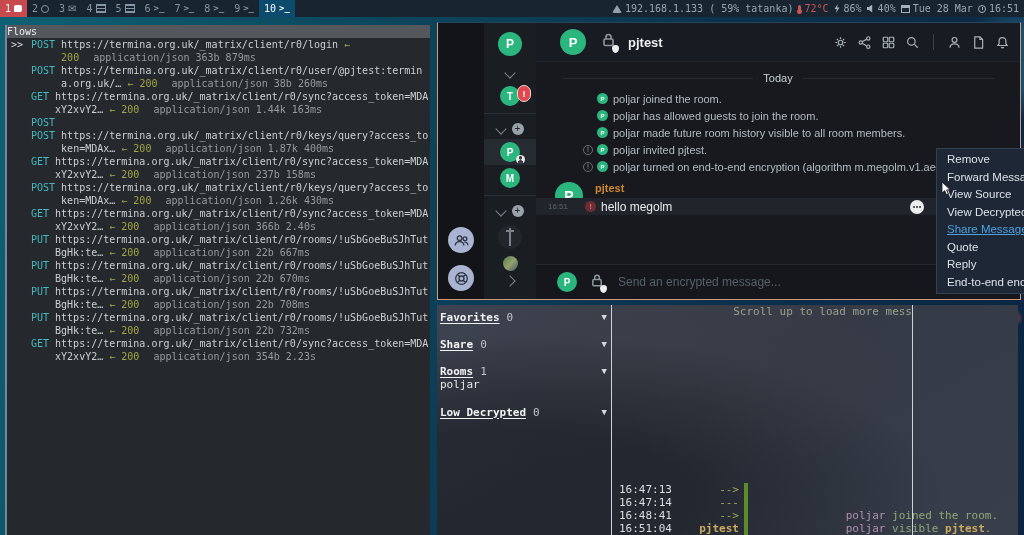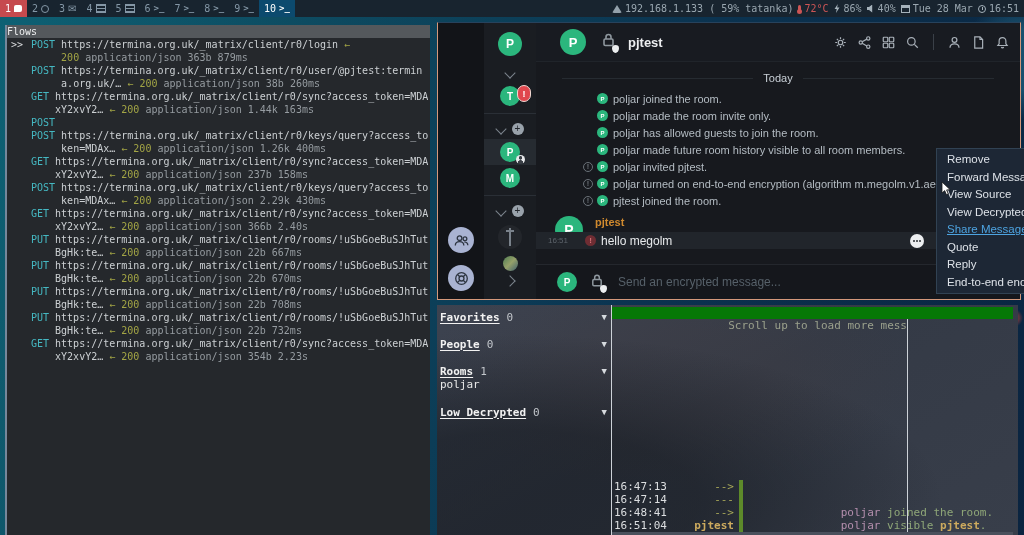--- a/index.html
+++ b/index.html
@@ -43,21 +43,21 @@
   .mitm{position:absolute;left:5px;top:25px;width:425px;height:510px;background:#25282c;
     border-left:2px solid #75879b;box-sizing:border-box;overflow:hidden;
     font-family:"DejaVu Sans Mono",monospace;font-size:10px;line-height:13px}
   .mitm-title{height:13px;background:#54585c;color:#eef0f1;}
   .flow-row{display:flex}
   .mk{flex:none;width:24px;padding-left:4px;color:#dadcde;white-space:pre;box-sizing:border-box}
   .me{flex:none;color:#45b8c2;margin-right:6px;white-space:pre}
   .bd{flex:1;min-width:0}
   .furl{color:#ccd0d3;word-break:break-all}
   .fresp .st{color:#a3a545}
-  .fresp .mt{color:#969ca1;margin-left:6px}
+  .fresp .mt{color:#969ca1;margin-left:14px}
   
   .chat-win{position:absolute;left:437px;top:22px;width:584px;height:278px;box-sizing:border-box;
     border:1px solid #d4987b;border-top-color:#27425c;background:#17191e;display:flex;font-family:"Liberation Sans",sans-serif}
   .rail{flex:none;width:46px;background:#121418;display:flex;flex-direction:column;align-items:center;justify-content:flex-end;gap:12px;padding-bottom:8px}
   .rail-btn{width:26px;height:26px;border-radius:50%;background:#a9b3d2;display:flex;align-items:center;justify-content:center}
   .rail-btn svg{stroke:#2e3642;fill:none;stroke-width:1.7}
   .comm{flex:none;width:52px;background:#1a1d22;display:flex;flex-direction:column;align-items:center;overflow:hidden}
   .avatar{border-radius:50%;background:#2bb67d;color:#fff;display:flex;align-items:center;justify-content:center;font-weight:bold}
   .av24{width:24px;height:24px;font-size:12px}
   .av20{width:20px;height:20px;font-size:10px}
@@ -131,21 +131,21 @@
       radial-gradient(ellipse at 40% 30%, rgba(70,62,66,.25) 0 20%, transparent 50%),
       linear-gradient(150deg,#3d4350,#343a46 45%,#383e4a)}
   .tside{flex:none;width:175px;padding:5px 4px 0 3px;box-sizing:border-box;border-right:1px solid #cdd2d8}
   .tsec{margin-bottom:13px}
   .tsec-head{display:flex;align-items:center;height:14px}
   .tsec-name{color:#f2f2f2;font-weight:bold;text-decoration:underline;text-underline-offset:2px}
   .tsec-count{color:#c2c6cb;margin-left:7px}
   .tsec-arrow{margin-left:auto;color:#d6dade;font-size:9px}
   .tsec-arrow::before{content:"▼"}
   .troom{height:14px;color:#e8e8e8}
-  .tchat{flex:1;display:flex;flex-direction:column;min-width:0}
+  .tchat{flex:1;display:flex;flex-direction:row;min-width:0}
   .tgreen{flex:none;height:12px;background:#067806;margin:2px 5px 0 0}
   .tbody{flex:1;display:flex;min-height:0}
   .tmsgcol{flex:none;width:296px;border-right:1px solid #cdd2d8;display:flex;flex-direction:column;box-sizing:border-box}
   .tnotice{text-align:right;color:#9aa08c;height:13px;line-height:13px}
   .tlog{margin-top:auto}
   .tline{display:flex;height:13px;line-height:13px;white-space:pre}
   .ttime{flex:none;width:62px;color:#dcdee0;padding-left:2px}
   .ttag{flex:none;width:58px;text-align:right}
   .tbar{flex:none;width:4px;background:#5d8a2a;margin:0 5px}
   .purple{color:#b48ead}
@@ -279,21 +279,21 @@
         <span class="mk" data-name="flow-selected-marker"></span>
         <span class="me" data-name="flow-method">POST</span>
       </div>
 
       <div class="flow-row" data-name="flow-row">
         <span class="mk" data-name="flow-selected-marker"></span>
         <span class="me" data-name="flow-method">POST</span>
         <span class="bd">
           <span class="furl" data-name="flow-url">https://termina.org.uk/_matrix/client/r0/keys/query?access_token=MDAx…</span>
           <span class="fresp" data-name="flow-response">
-            <span class="st" data-name="flow-status-code">← 200</span><span class="mt" data-name="flow-meta">application/json 1.26k 400ms</span>
+            <span class="st" data-name="flow-status-code">← 200</span><span class="mt" data-name="flow-meta">application/json 1.87k 400ms</span>
           </span>
         </span>
       </div>
 
       <div class="flow-row" data-name="flow-row">
         <span class="mk" data-name="flow-selected-marker"></span>
         <span class="me" data-name="flow-method">GET</span>
         <span class="bd">
           <span class="furl" data-name="flow-url">https://termina.org.uk/_matrix/client/r0/sync?access_token=MDAxY2xvY2…</span>
           <span class="fresp" data-name="flow-response">
@@ -301,21 +301,21 @@
           </span>
         </span>
       </div>
 
       <div class="flow-row" data-name="flow-row">
         <span class="mk" data-name="flow-selected-marker"></span>
         <span class="me" data-name="flow-method">POST</span>
         <span class="bd">
           <span class="furl" data-name="flow-url">https://termina.org.uk/_matrix/client/r0/keys/query?access_token=MDAx…</span>
           <span class="fresp" data-name="flow-response">
-            <span class="st" data-name="flow-status-code">← 200</span><span class="mt" data-name="flow-meta">application/json 2.29k 430ms</span>
+            <span class="st" data-name="flow-status-code">← 200</span><span class="mt" data-name="flow-meta">application/json 1.26k 430ms</span>
           </span>
         </span>
       </div>
 
       <div class="flow-row" data-name="flow-row">
         <span class="mk" data-name="flow-selected-marker"></span>
         <span class="me" data-name="flow-method">GET</span>
         <span class="bd">
           <span class="furl" data-name="flow-url">https://termina.org.uk/_matrix/client/r0/sync?access_token=MDAxY2xvY2…</span>
           <span class="fresp" data-name="flow-response">
@@ -488,27 +488,20 @@
       <div data-name="system-message-list">
 
           <div class="sysrow" data-name="system-message">
             <span class="warnslot">
               <span class="warn-ic" data-name="warning-icon"></span>
             </span>
             <span class="mini-av" data-name="avatar">P</span>
             <span class="systext" data-name="system-message-text">poljar joined the room.</span>
           </div>
 
-          <div class="sysrow" data-name="system-message">
-            <span class="warnslot">
-              <span class="warn-ic" data-name="warning-icon"></span>
-            </span>
-            <span class="mini-av" data-name="avatar">P</span>
-            <span class="systext" data-name="system-message-text">poljar made the room invite only.</span>
-          </div>
 
           <div class="sysrow" data-name="system-message">
             <span class="warnslot">
               <span class="warn-ic" data-name="warning-icon"></span>
             </span>
             <span class="mini-av" data-name="avatar">P</span>
             <span class="systext" data-name="system-message-text">poljar has allowed guests to join the room.</span>
           </div>
 
           <div class="sysrow" data-name="system-message">
@@ -528,27 +521,20 @@
           </div>
 
           <div class="sysrow" data-name="system-message">
             <span class="warnslot">
               <span class="warn-ic warn" data-name="warning-icon"></span>
             </span>
             <span class="mini-av" data-name="avatar">P</span>
             <span class="systext" data-name="system-message-text">poljar turned on end-to-end encryption (algorithm m.megolm.v1.aes-sha2).</span>
           </div>
 
-          <div class="sysrow" data-name="system-message">
-            <span class="warnslot">
-              <span class="warn-ic warn" data-name="warning-icon"></span>
-            </span>
-            <span class="mini-av" data-name="avatar">P</span>
-            <span class="systext" data-name="system-message-text">pjtest joined the room.</span>
-          </div>
         </div>
       <div class="msg-group" data-name="message-group">
         <div class="avatar av28 group-av" data-name="sender-avatar">P</div>
         <div class="sender-name" data-name="sender-name">pjtest</div>
         <div class="msg-row" data-name="message-row">
           <span class="msg-time" data-name="message-timestamp">16:51</span>
           <span class="err-ic" data-name="send-error-icon"></span>
           <span class="msg-text" data-name="message-text">hello megolm</span>
           <span class="more-btn" data-name="message-options-button">
               <i></i>
@@ -622,21 +608,21 @@
           <span class="tsec-count" data-name="room-section-count">0</span>
           <span class="tsec-arrow" data-name="collapse-arrow-icon"></span>
         </div>
         <div data-name="room-items">
           
         </div>
       </div>
 
       <div class="tsec" data-name="room-section">
         <div class="tsec-head" data-name="room-section-header">
-          <span class="tsec-name" data-name="room-section-name">People</span>
+          <span class="tsec-name" data-name="room-section-name">Share</span>
           <span class="tsec-count" data-name="room-section-count">0</span>
           <span class="tsec-arrow" data-name="collapse-arrow-icon"></span>
         </div>
         <div data-name="room-items">
           
         </div>
       </div>
 
       <div class="tsec" data-name="room-section">
         <div class="tsec-head" data-name="room-section-header">

